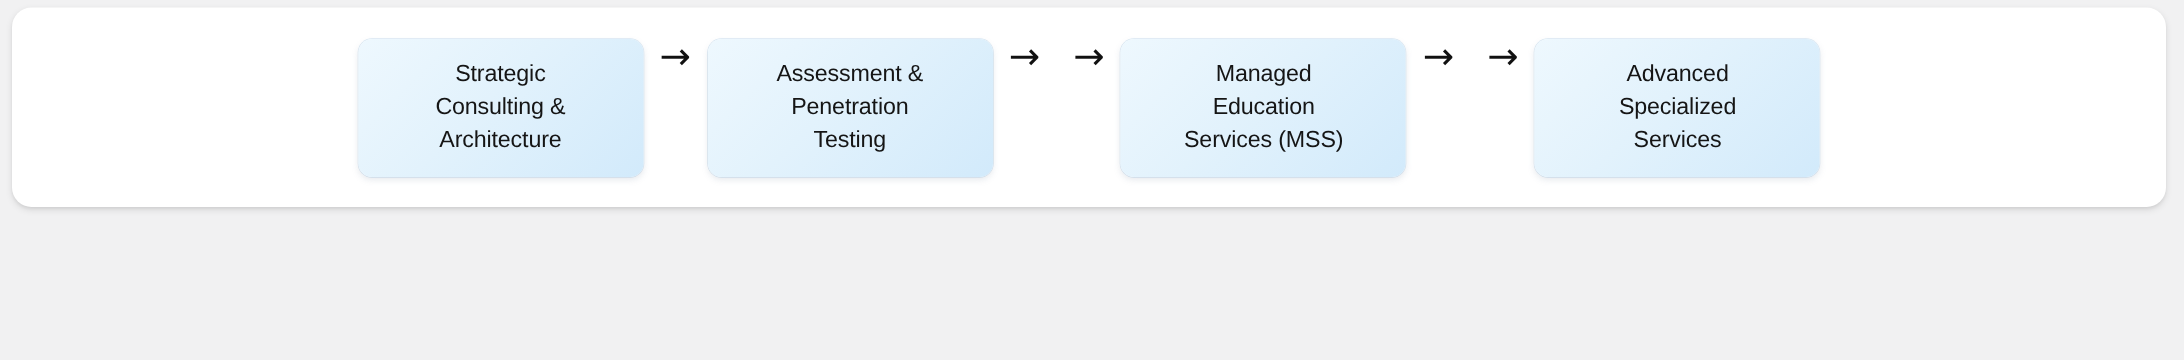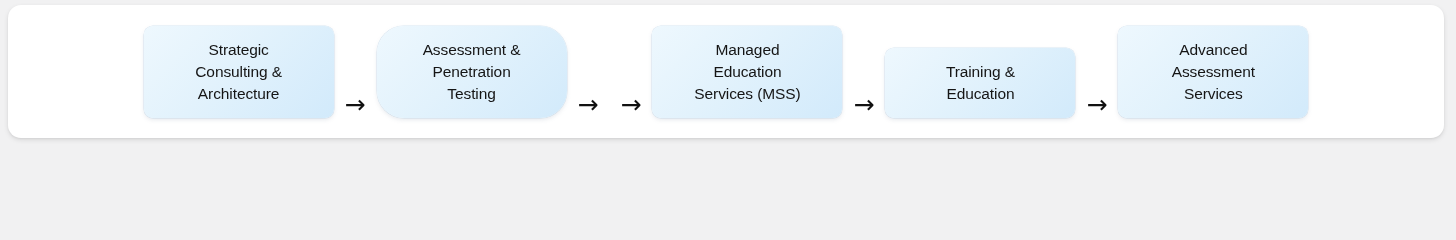--- a/index.html
+++ b/index.html
@@ -27,21 +27,21 @@
     display: flex;
     flex-direction: row;
     align-items: center;
     justify-content: center;
     padding: 0 16px;
   }
 
   .flow-track {
     display: flex;
     flex-direction: row;
-    align-items: flex-end;
+    align-items: flex-start;
     justify-content: center;
     width: 100%;
     gap: 0;
   }
 
   .stage-box {
     background: linear-gradient(135deg, #eef8fe 0%, #e2f2fc 45%, #d2eafb 100%);
     border-radius: 9px;
     box-shadow: 0 2px 4px rgba(120,140,160,0.18), 0 0 0 0.5px rgba(190,215,235,0.55);
     color: #151515;
@@ -78,38 +78,36 @@
 
 <div id="flow-card">
   <div class="flow-track">
 
     <div class="stage-box lines-3" style="width: 190px;">Strategic
 Consulting &amp;
 Architecture</div>
 
     <div class="stage-arrow">→</div>
 
-    <div class="stage-box lines-3" style="width: 190px; border-radius: 27px;">Assessment &amp;
+    <div class="stage-box lines-3" style="width: 190px;">Assessment &amp;
 Penetration
 Testing</div>
 
     <div class="stage-arrow">→</div>
 
 
     <div class="stage-arrow">→</div>
 
     <div class="stage-box lines-3" style="width: 190px;">Managed
 Education
 Services (MSS)</div>
 
     <div class="stage-arrow">→</div>
 
-    <div class="stage-box lines-2" style="width: 190px;">Training &amp;
-Education</div>
 
     <div class="stage-arrow">→</div>
 
     <div class="stage-box lines-3" style="width: 190px;">Advanced
-Assessment
+Specialized
 Services</div>
 
   </div>
 </div>
 
 </body></html>

